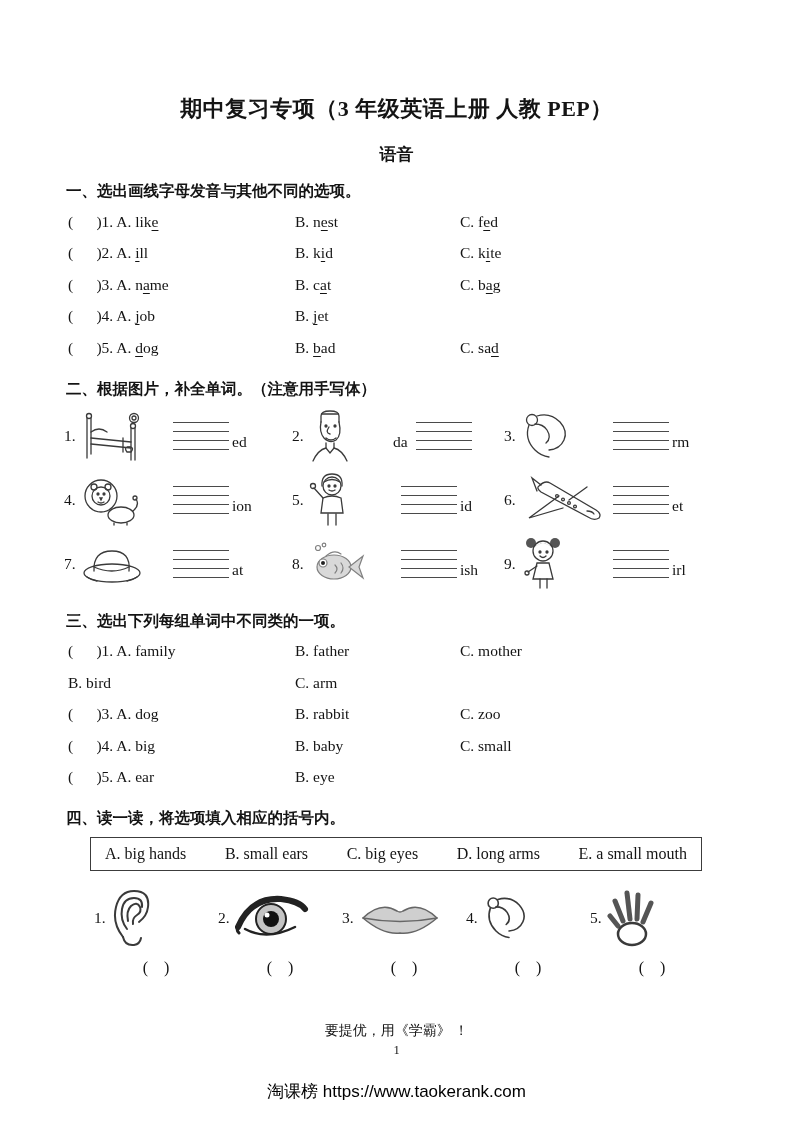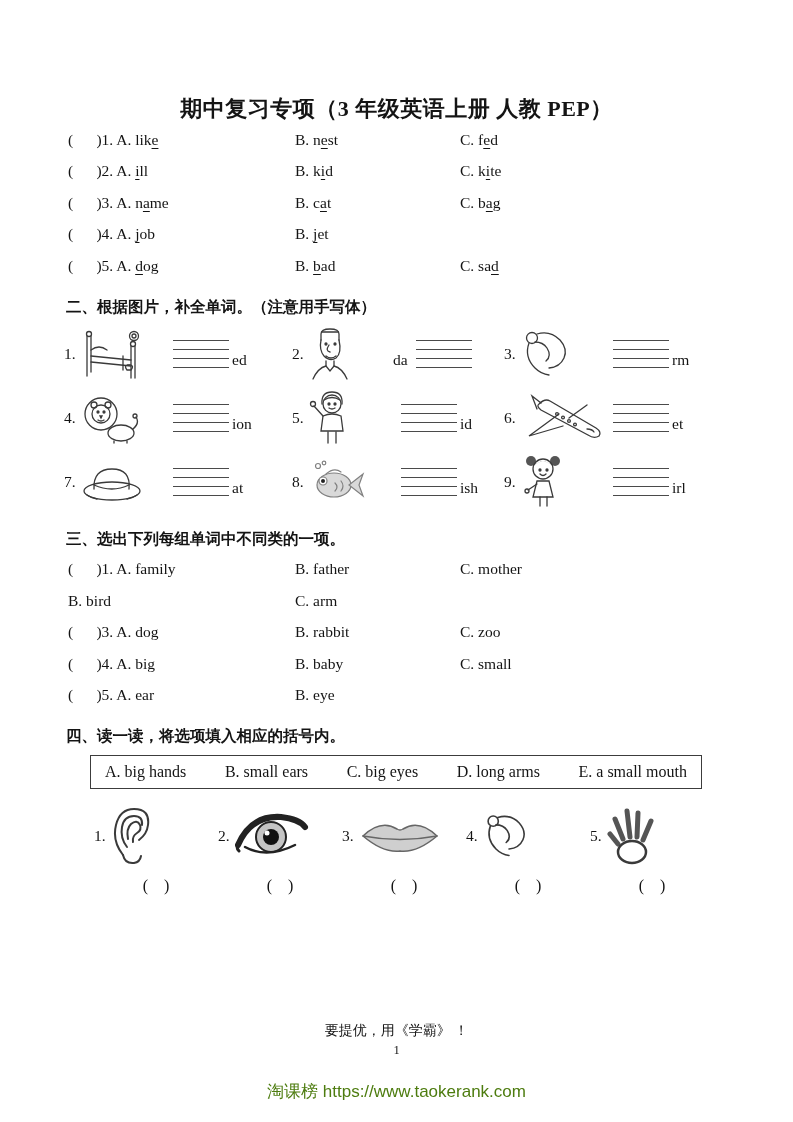--- a/index.html
+++ b/index.html
@@ -30,32 +30,34 @@
   .optbox{margin:8px 0 0 90px;width:582px;border:1.2px solid #3c3c3c;
           display:flex;justify-content:space-between;padding:7px 14px;font-size:16px;}
   .s4row{margin:16px 0 0 94px;display:flex;align-items:center;}
   .s4cell{width:124px;display:flex;align-items:center;gap:5px;font-size:15.5px;}
   .s4brackets{margin:10px 0 0 94px;display:flex;font-size:16px;}
   .s4brackets span{width:124px;text-align:center;}
   
   .footer{position:absolute;left:0;right:0;top:1022px;text-align:center;}
   .footnote{font-size:14px;}
   .pageno{font-size:12.5px;margin-top:3px;}
-  .watermark{margin-top:22px;font-size:17px;color:#4d7c0f;
+  .watermark{margin-top:22px;font-size:17px;color:#000000;
              font-family:"Liberation Sans", sans-serif;}
   svg{flex:none;}
   svg *{vector-effect:non-scaling-stroke;}
 </style>
 </head>
 <body>
 
 <div class="page">
 
   <div class="title">期中复习专项（3 年级英语上册 人教 PEP）</div>
-
+  <div class="subhead">语音</div>
+
+  <div class="sec-heading">一、选出画线字母发音与其他不同的选项。</div>
   <div class="qtable">
     <div class="qrow">
       <div><span class="paren">(      )1. </span><span>A. </span><span><span>lik</span><span class="ul">e</span><span></span></span></div>
       <div><span>B. </span><span><span>n</span><span class="ul">e</span><span>st</span></span></div>
       <div><span>C. </span><span><span>f</span><span class="ul">e</span><span>d</span></span></div>
     </div>
     <div class="qrow">
       <div><span class="paren">(      )2. </span><span>A. </span><span><span></span><span class="ul">i</span><span>ll</span></span></div>
       <div><span>B. </span><span><span>k</span><span class="ul">i</span><span>d</span></span></div>
       <div><span>C. </span><span><span>k</span><span class="ul">i</span><span>te</span></span></div>

